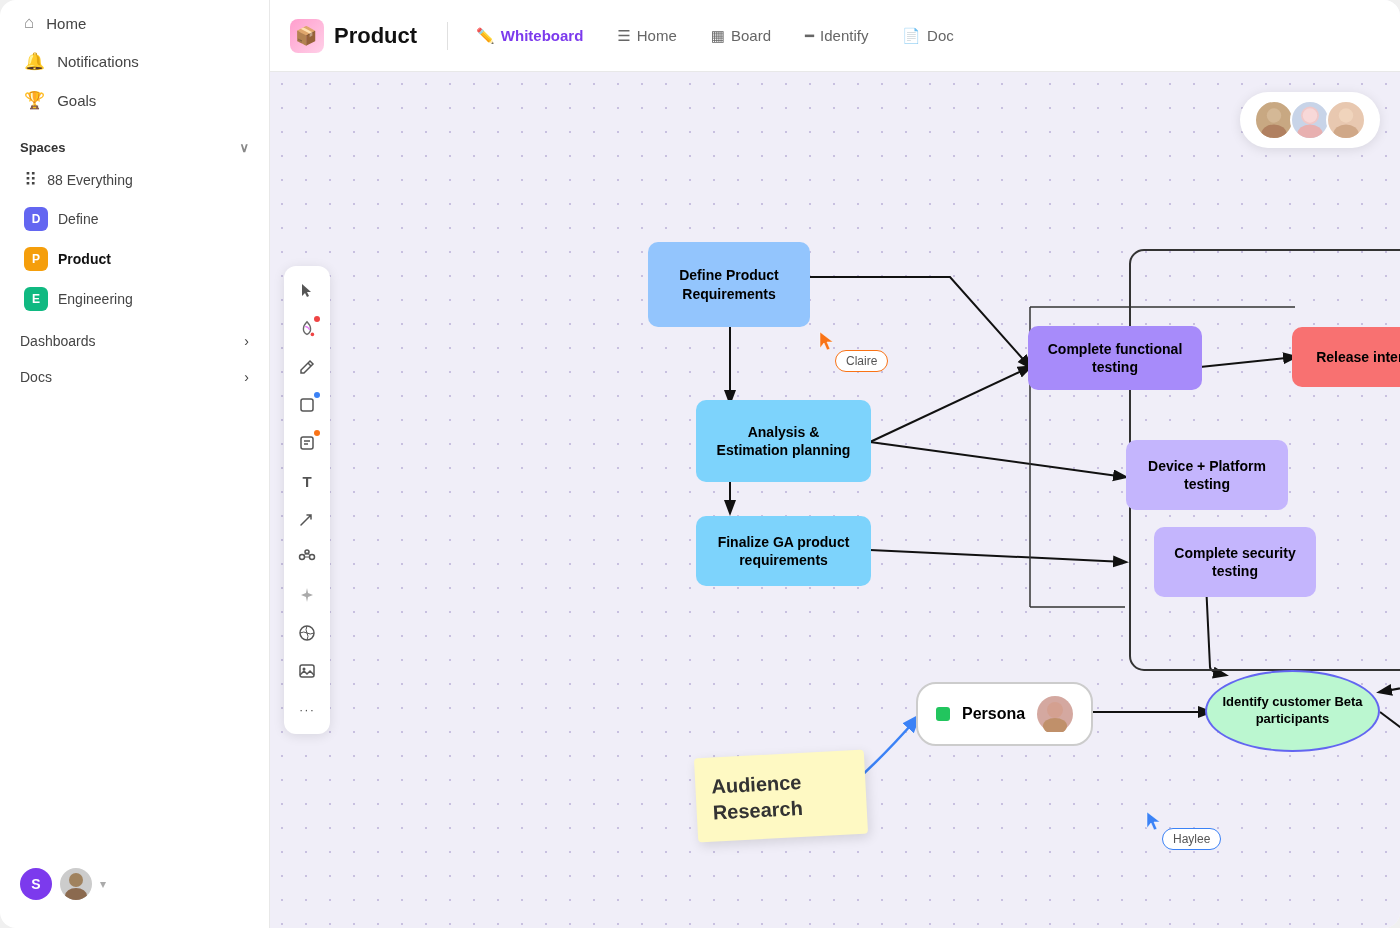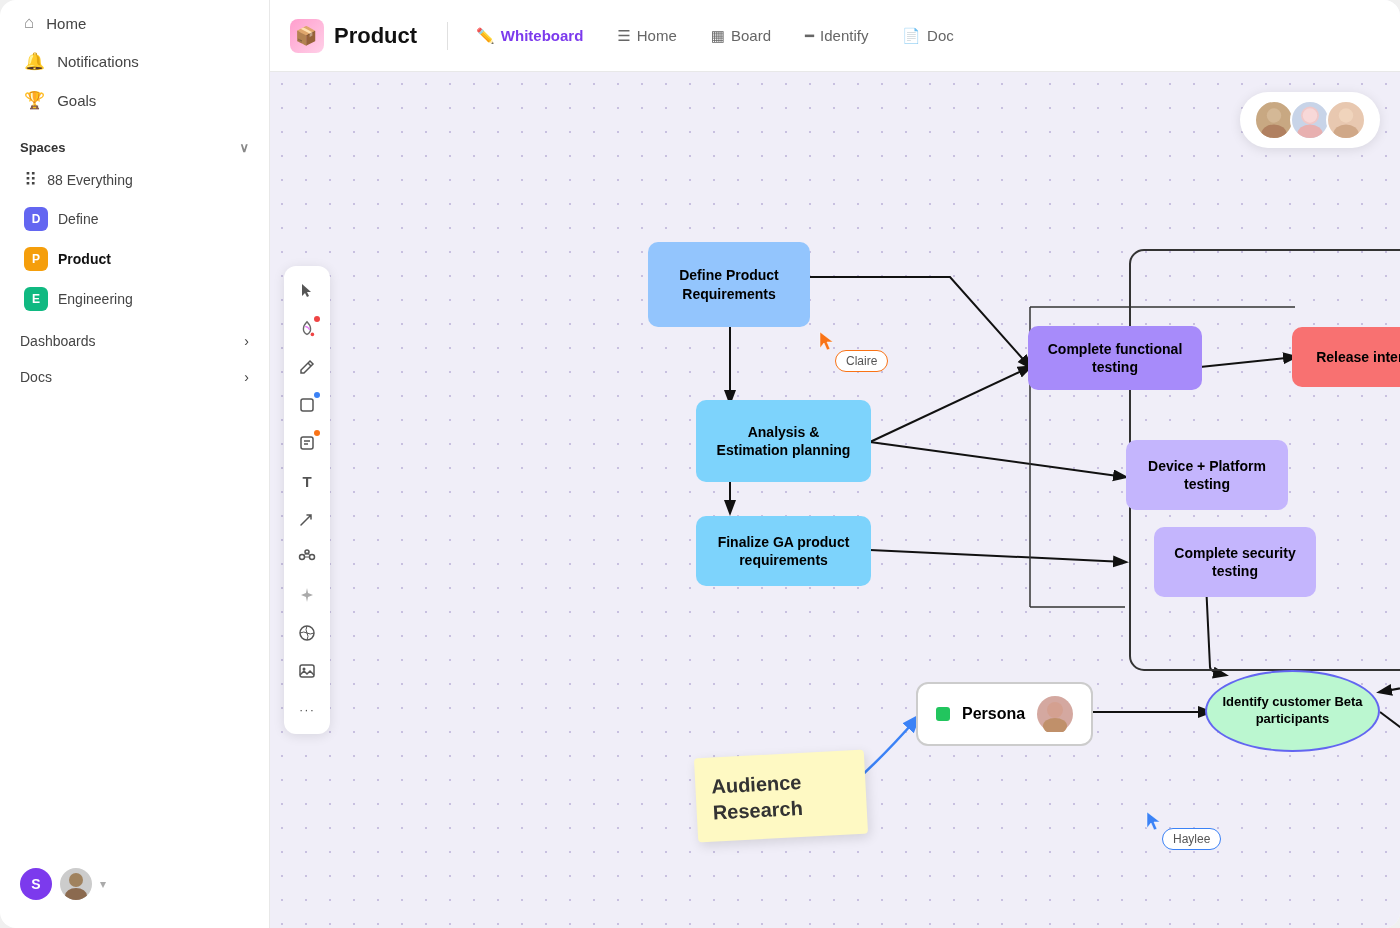--- a/index.html
+++ b/index.html
@@ -299,21 +299,21 @@
       box-shadow: 2px 4px 12px rgba(0,0,0,0.12);
       width: 170px;
       line-height: 1.3;
     }
 
     
     .persona-card {
       position: absolute;
       background: #fff;
       border: 2px solid #ccc;
-      border-radius: 12px;
+      border-radius: 20px;
       padding: 12px 18px;
       display: flex;
       align-items: center;
       gap: 12px;
       font-size: 16px;
       font-weight: 700;
     }
     .persona-dot {
       width: 14px;
       height: 14px;

